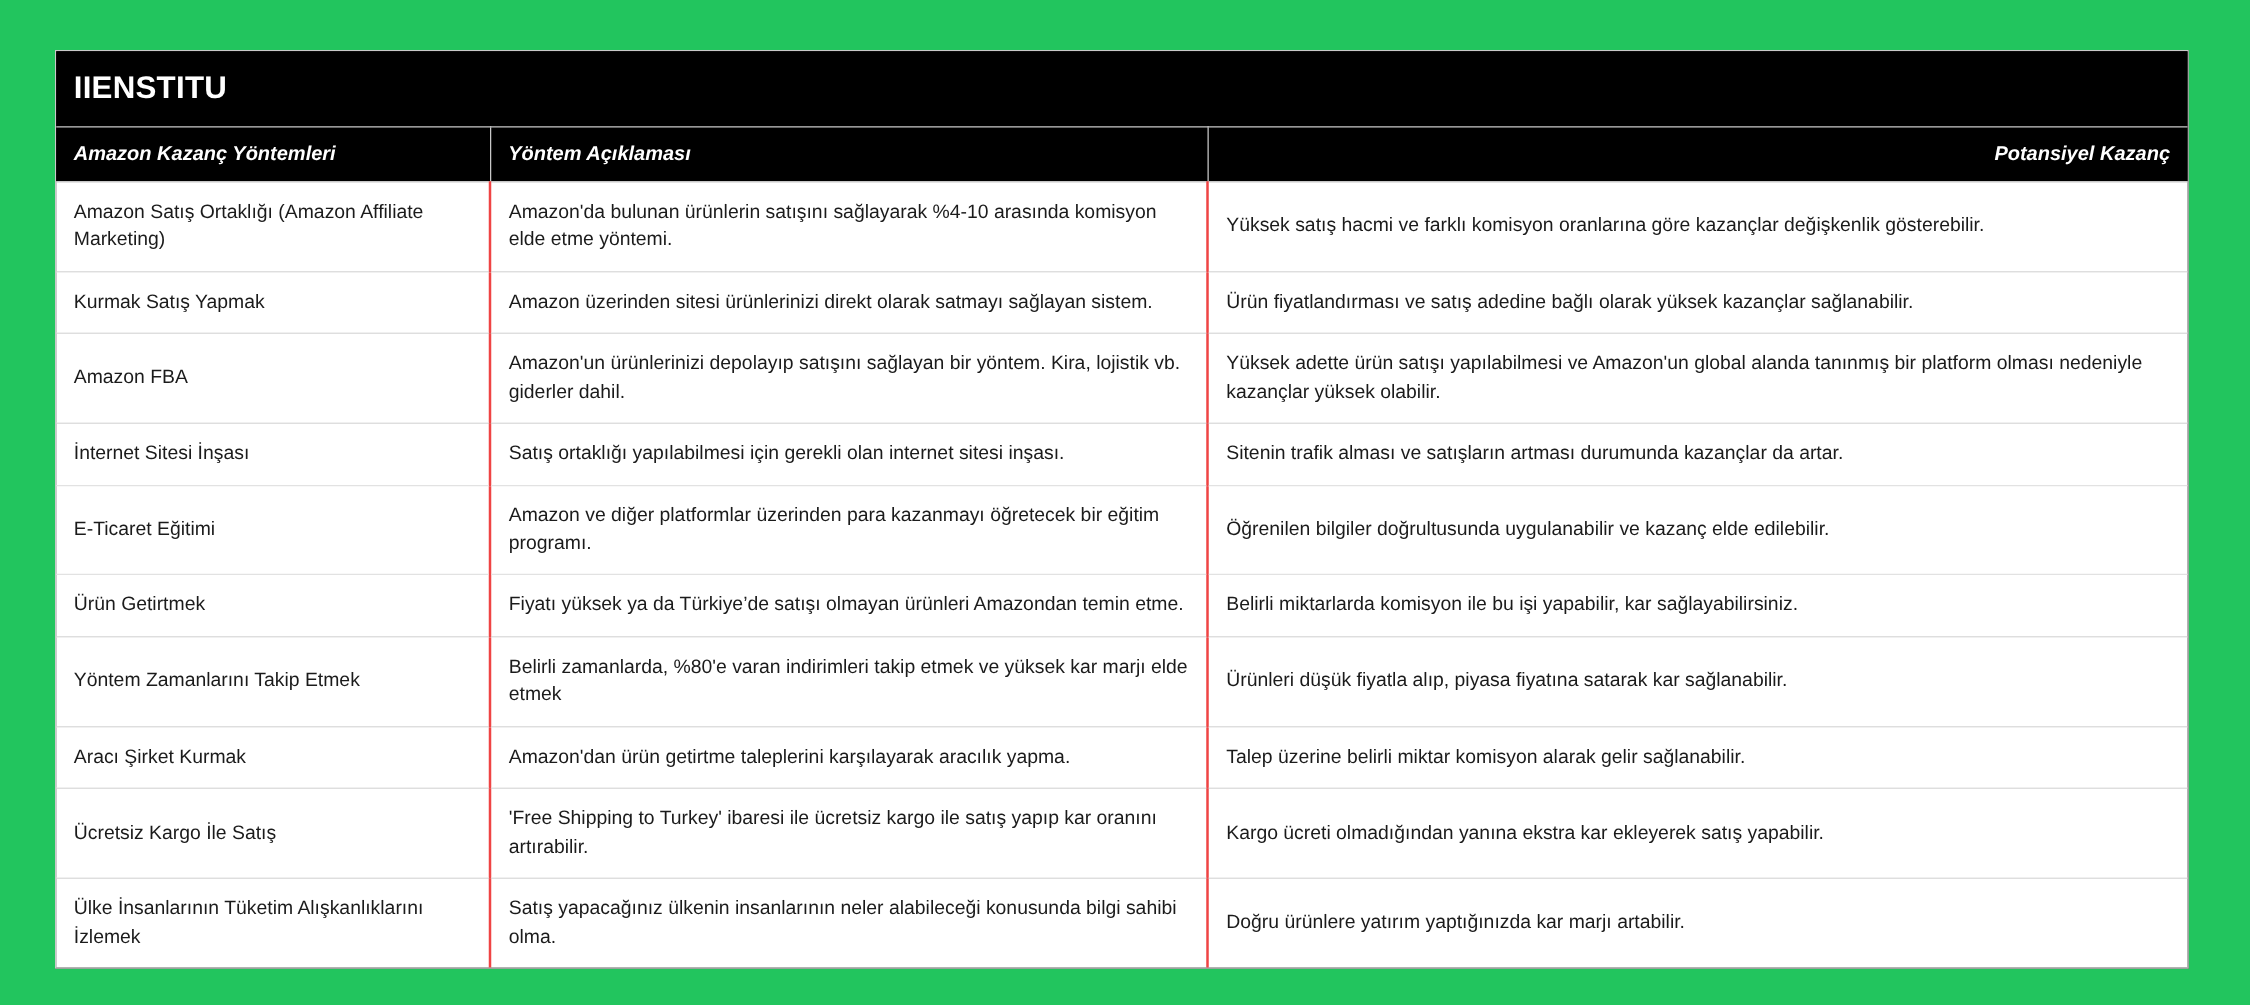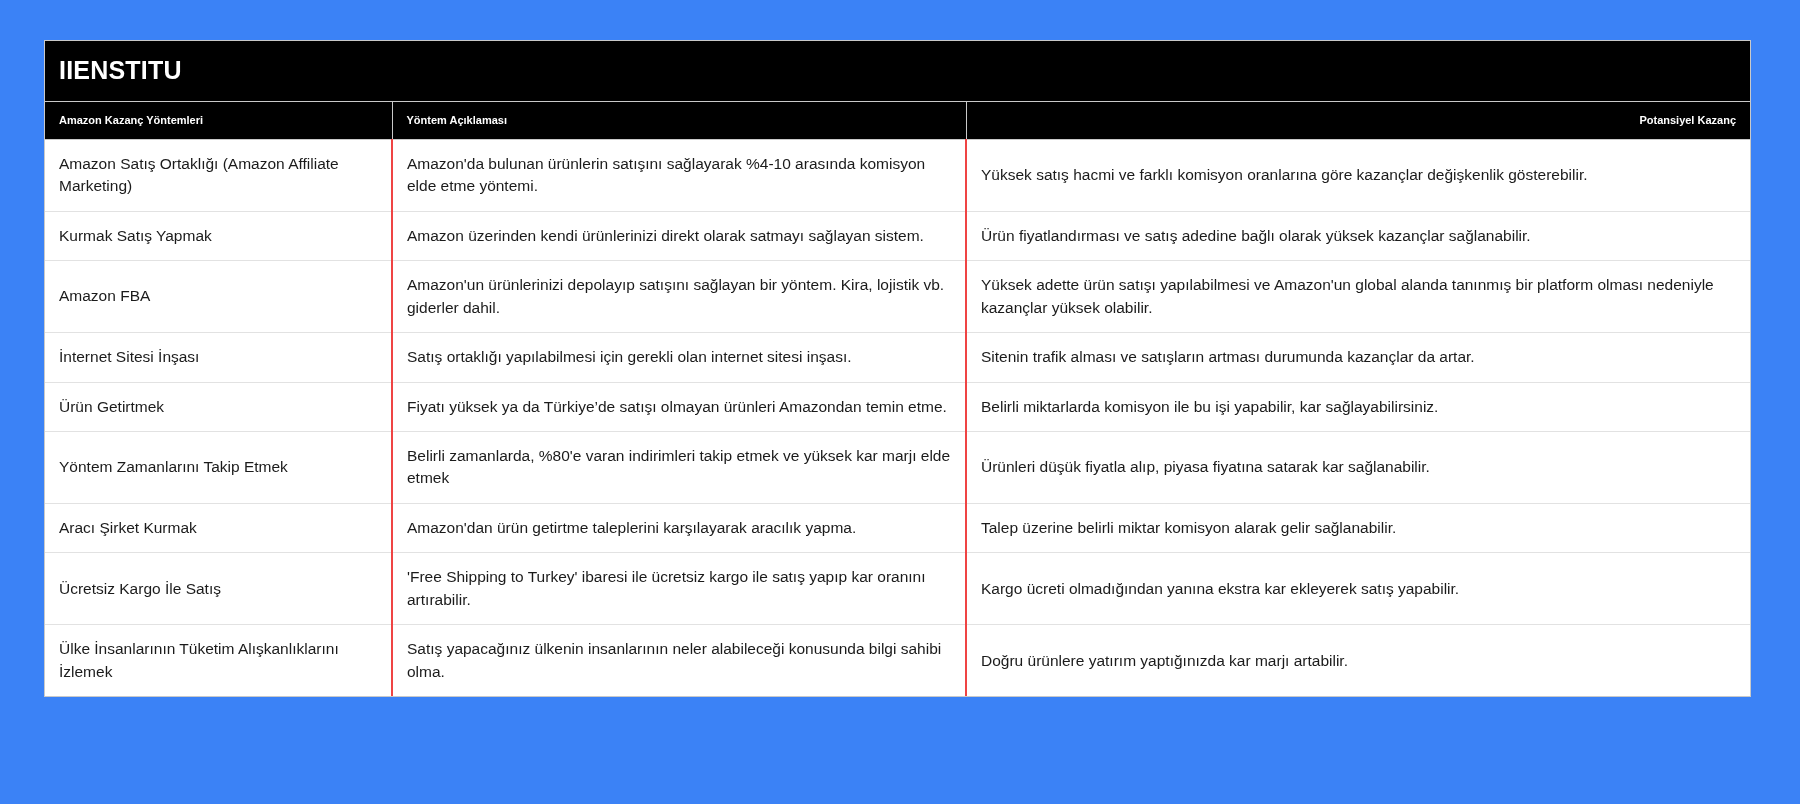--- a/index.html
+++ b/index.html
@@ -12,21 +12,21 @@
     height: 804px;
     overflow: hidden;
     font-family: "Liberation Sans", sans-serif;
     -webkit-font-smoothing: antialiased;
   }
 
   .page {
     position: relative;
     width: 1800px;
     height: 804px;
-    background: #3b82f6;
+    background: #22c55e;
     box-sizing: border-box;
   }
 
   .table-wrap {
     position: absolute;
     left: 44px;
     top: 40px;
     width: 1707px;
     border: 1px solid #c9c9c9;
     box-sizing: border-box;
@@ -49,28 +49,29 @@
     padding: 16px 0 16px 14px;
     border-bottom: 1px solid #c9c9c9;
     vertical-align: middle;
     line-height: 1.1;
   }
 
   
   tr.head-row th {
     background: #000000;
     color: #ffffff;
-    font-size: 11px;
+    font-size: 16px;
     font-weight: bold;
     text-align: left;
     padding: 12px 14px 12px 14px;
     vertical-align: middle;
     line-height: 1.2;
     border-right: 1px solid #c9c9c9;
     border-bottom: 1px solid #c9c9c9;
+    font-style: italic;
   }
   tr.head-row th:last-child { border-right: none; text-align: right; }
 
   
   tbody tr.data-row td {
     background: #ffffff;
     color: #1b1b1b;
     font-size: 15.5px;
     font-weight: normal;
     line-height: 1.45;
@@ -109,32 +110,37 @@
         </tr>
       </thead>
       <tbody>
         <tr class="data-row">
           <td>Amazon Satış Ortaklığı (Amazon Affiliate Marketing)</td>
           <td>Amazon'da bulunan ürünlerin satışını sağlayarak %4-10 arasında komisyon elde etme yöntemi.</td>
           <td>Yüksek satış hacmi ve farklı komisyon oranlarına göre kazançlar değişkenlik gösterebilir.</td>
         </tr>
         <tr class="data-row">
           <td>Kurmak Satış Yapmak</td>
-          <td>Amazon üzerinden kendi ürünlerinizi direkt olarak satmayı sağlayan sistem.</td>
+          <td>Amazon üzerinden sitesi ürünlerinizi direkt olarak satmayı sağlayan sistem.</td>
           <td>Ürün fiyatlandırması ve satış adedine bağlı olarak yüksek kazançlar sağlanabilir.</td>
         </tr>
         <tr class="data-row">
           <td>Amazon FBA</td>
           <td>Amazon'un ürünlerinizi depolayıp satışını sağlayan bir yöntem. Kira, lojistik vb. giderler dahil.</td>
           <td>Yüksek adette ürün satışı yapılabilmesi ve Amazon'un global alanda tanınmış bir platform olması nedeniyle kazançlar yüksek olabilir.</td>
         </tr>
         <tr class="data-row">
           <td>İnternet Sitesi İnşası</td>
           <td>Satış ortaklığı yapılabilmesi için gerekli olan internet sitesi inşası.</td>
           <td>Sitenin trafik alması ve satışların artması durumunda kazançlar da artar.</td>
+        </tr>
+        <tr class="data-row">
+          <td>E-Ticaret Eğitimi</td>
+          <td>Amazon ve diğer platformlar üzerinden para kazanmayı öğretecek bir eğitim programı.</td>
+          <td>Öğrenilen bilgiler doğrultusunda uygulanabilir ve kazanç elde edilebilir.</td>
         </tr>
         <tr class="data-row">
           <td>Ürün Getirtmek</td>
           <td>Fiyatı yüksek ya da Türkiye’de satışı olmayan ürünleri Amazondan temin etme.</td>
           <td>Belirli miktarlarda komisyon ile bu işi yapabilir, kar sağlayabilirsiniz.</td>
         </tr>
         <tr class="data-row">
           <td>Yöntem Zamanlarını Takip Etmek</td>
           <td>Belirli zamanlarda, %80'e varan indirimleri takip etmek ve yüksek kar marjı elde etmek</td>
           <td>Ürünleri düşük fiyatla alıp, piyasa fiyatına satarak kar sağlanabilir.</td>

